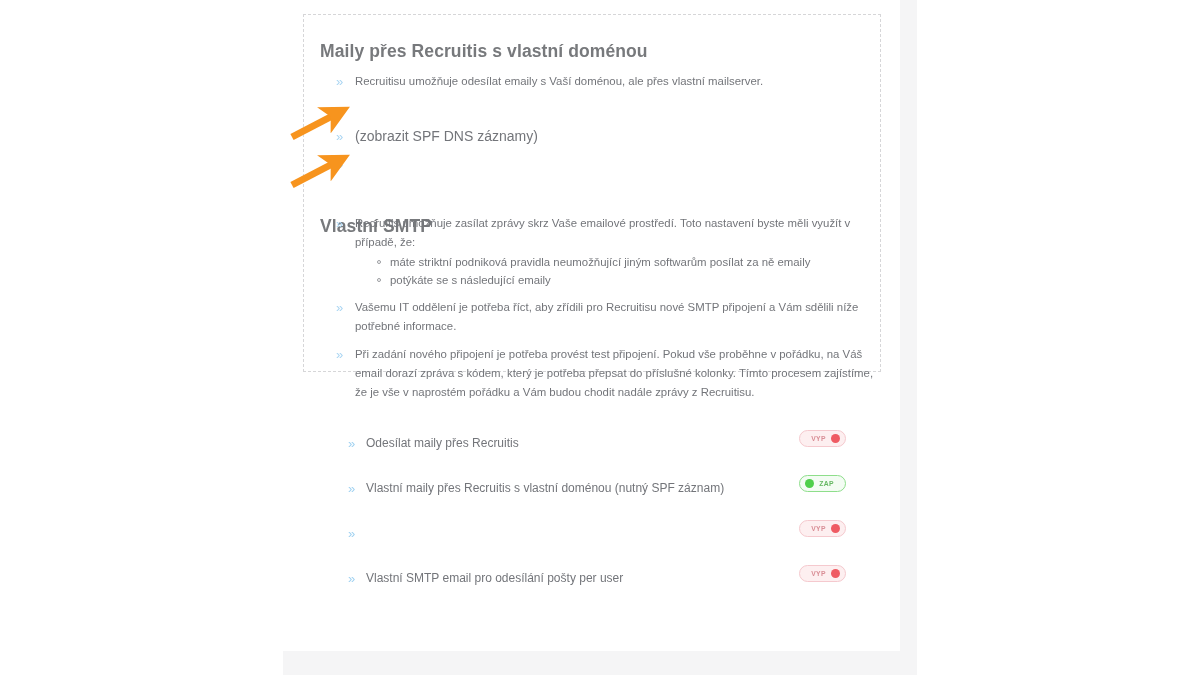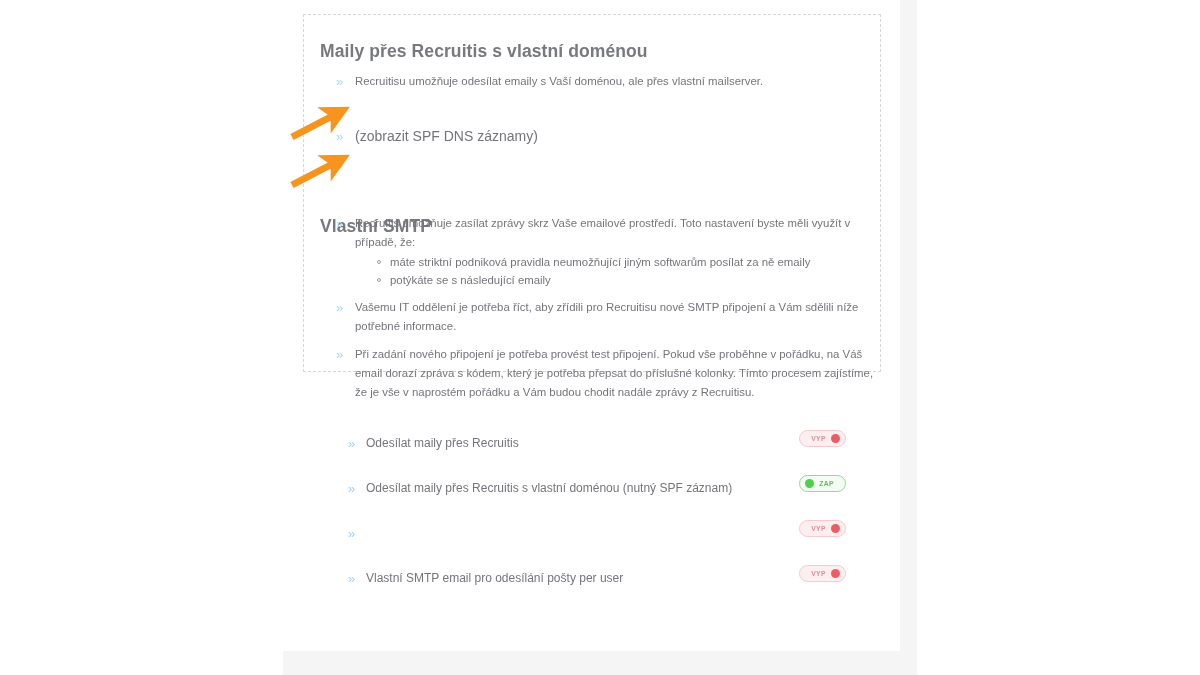--- a/index.html
+++ b/index.html
@@ -267,21 +267,21 @@
         <span class="row-chev">»</span>
         <span class="row-label">Odesílat maily přes Recruitis</span>
         <span class="switch off">
           <span class="knob"></span>
           <span class="state">VYP</span>
         </span>
       </div>
 
       <div class="toggle-row">
         <span class="row-chev">»</span>
-        <span class="row-label">Odesílat maily přes Recruitis s vlastní doménou (nutný SPF záznam)</span>
+        <span class="row-label">Vlastní maily přes Recruitis s vlastní doménou (nutný SPF záznam)</span>
         <span class="switch on">
           <span class="knob"></span>
           <span class="state">ZAP</span>
         </span>
       </div>
 
       <div class="toggle-row">
         <span class="row-chev">»</span>
         <span class="switch off">
           <span class="knob"></span>

